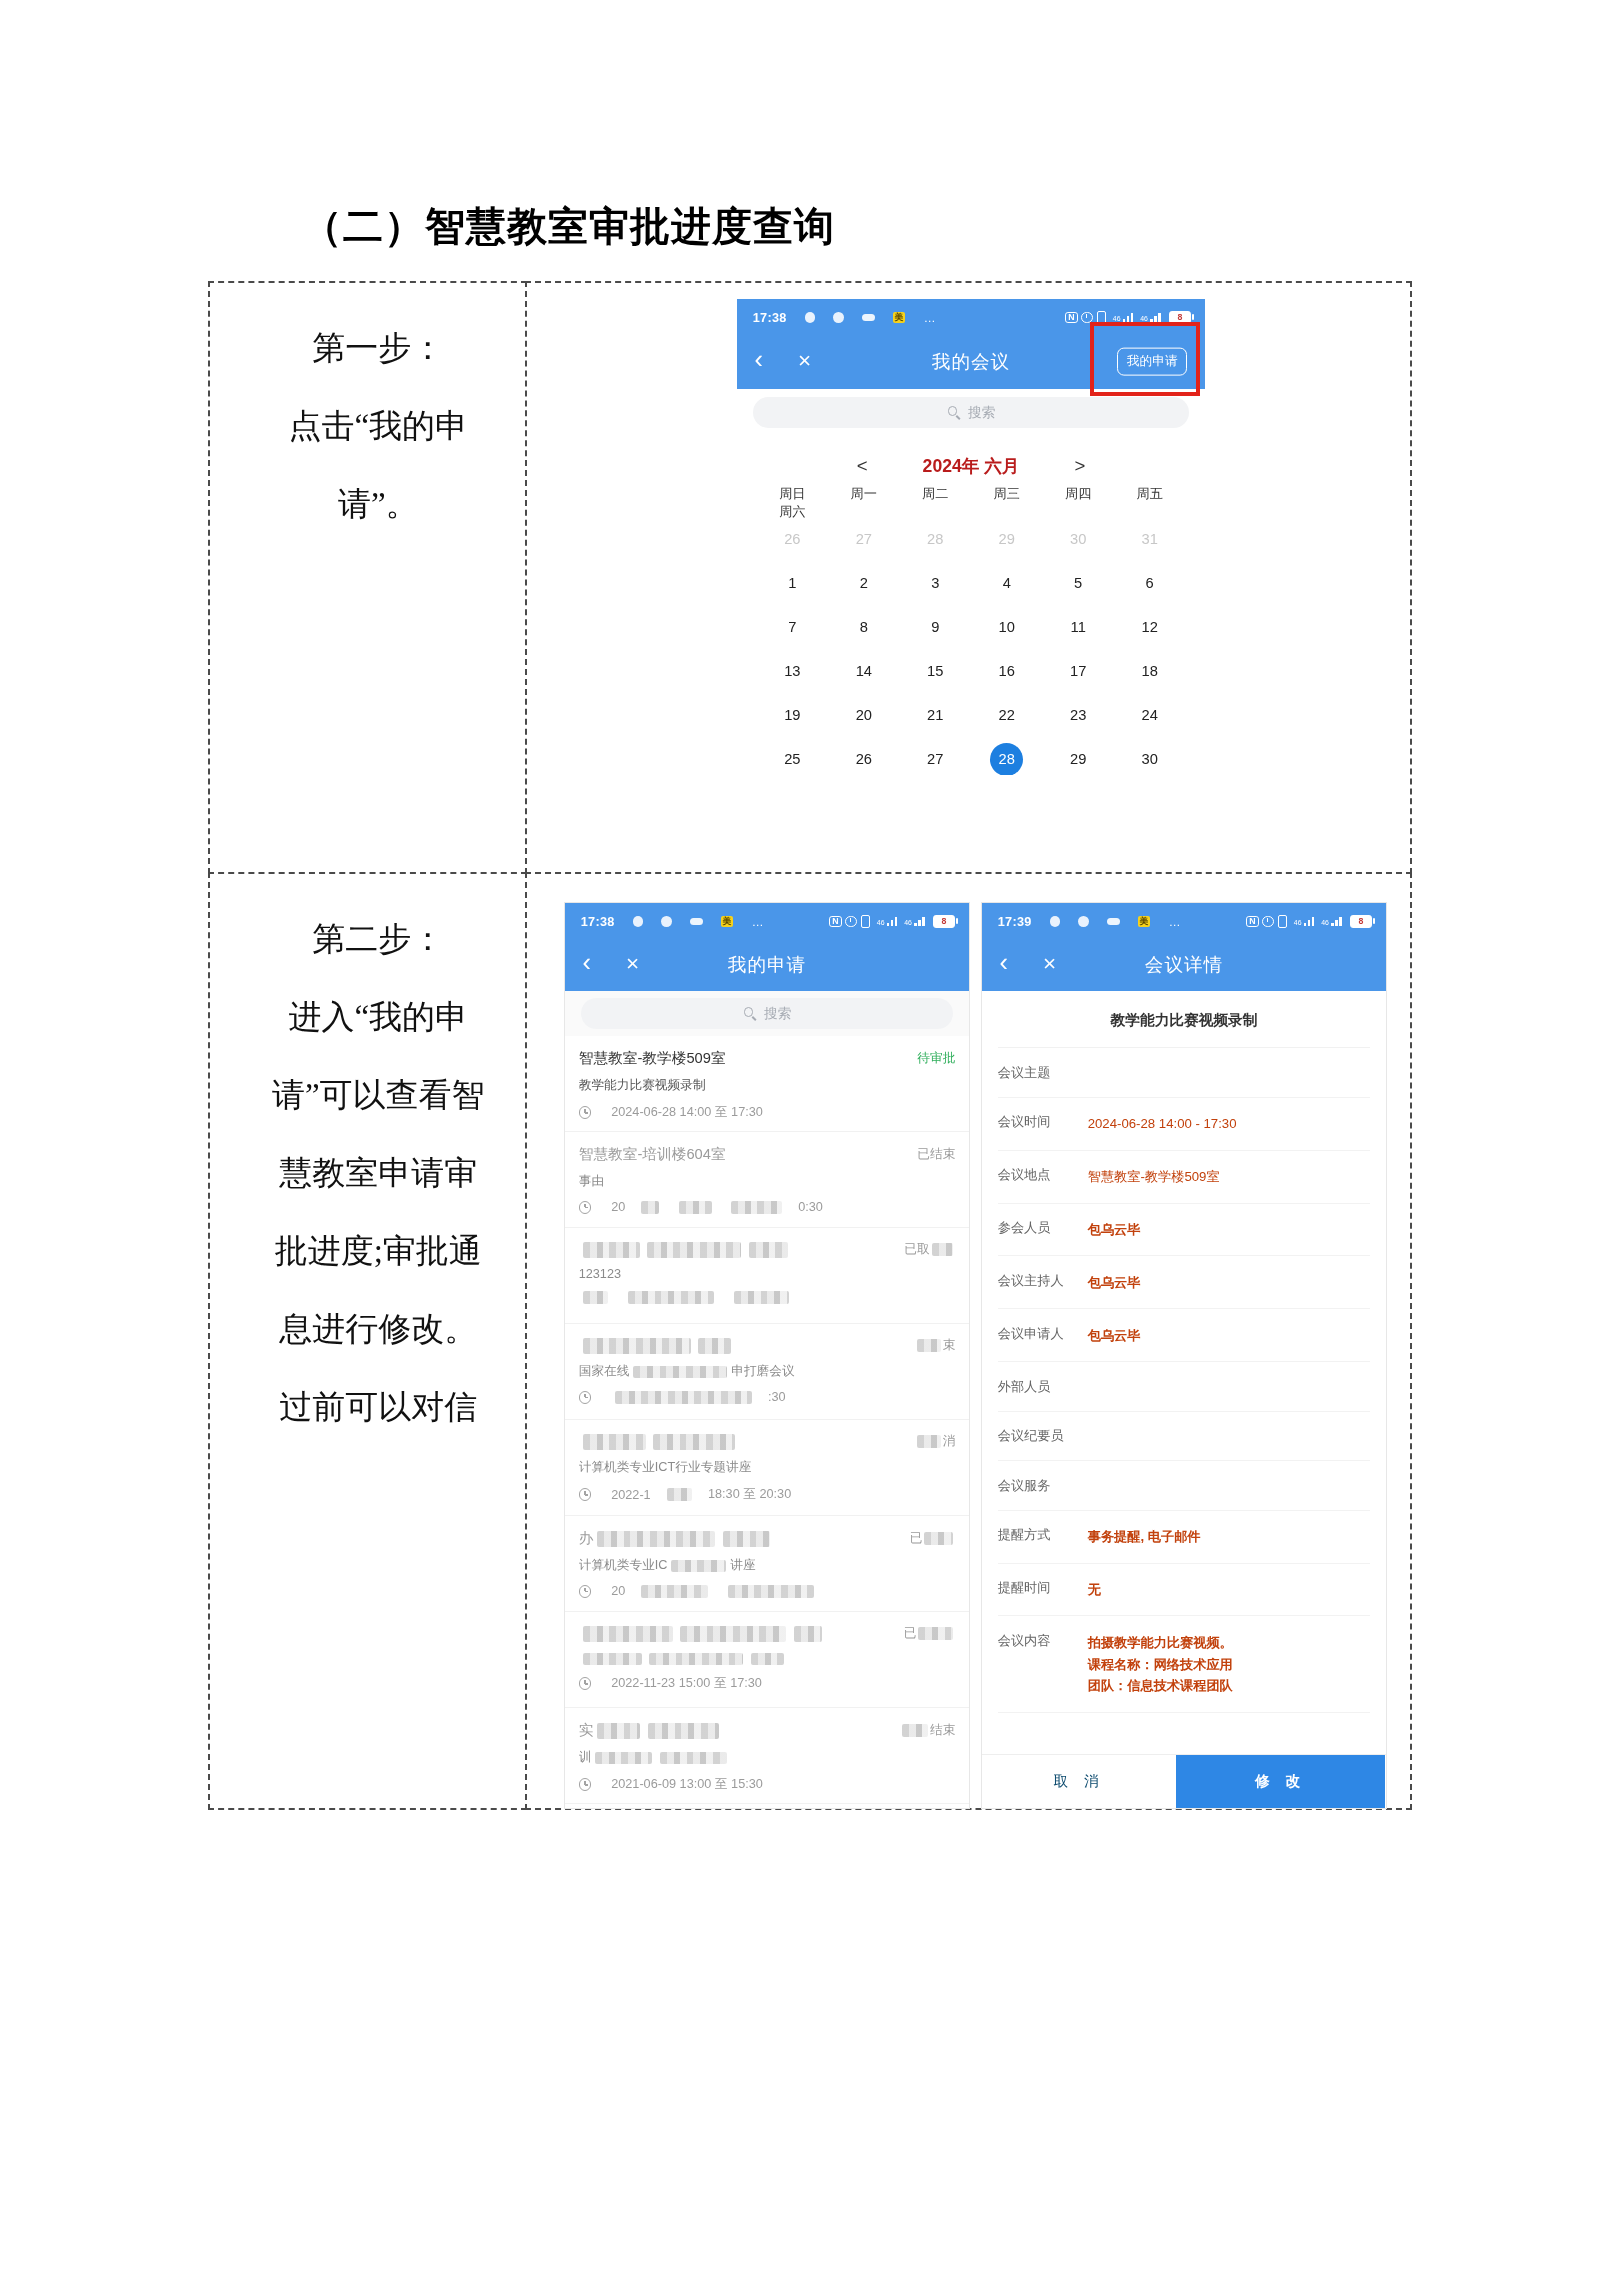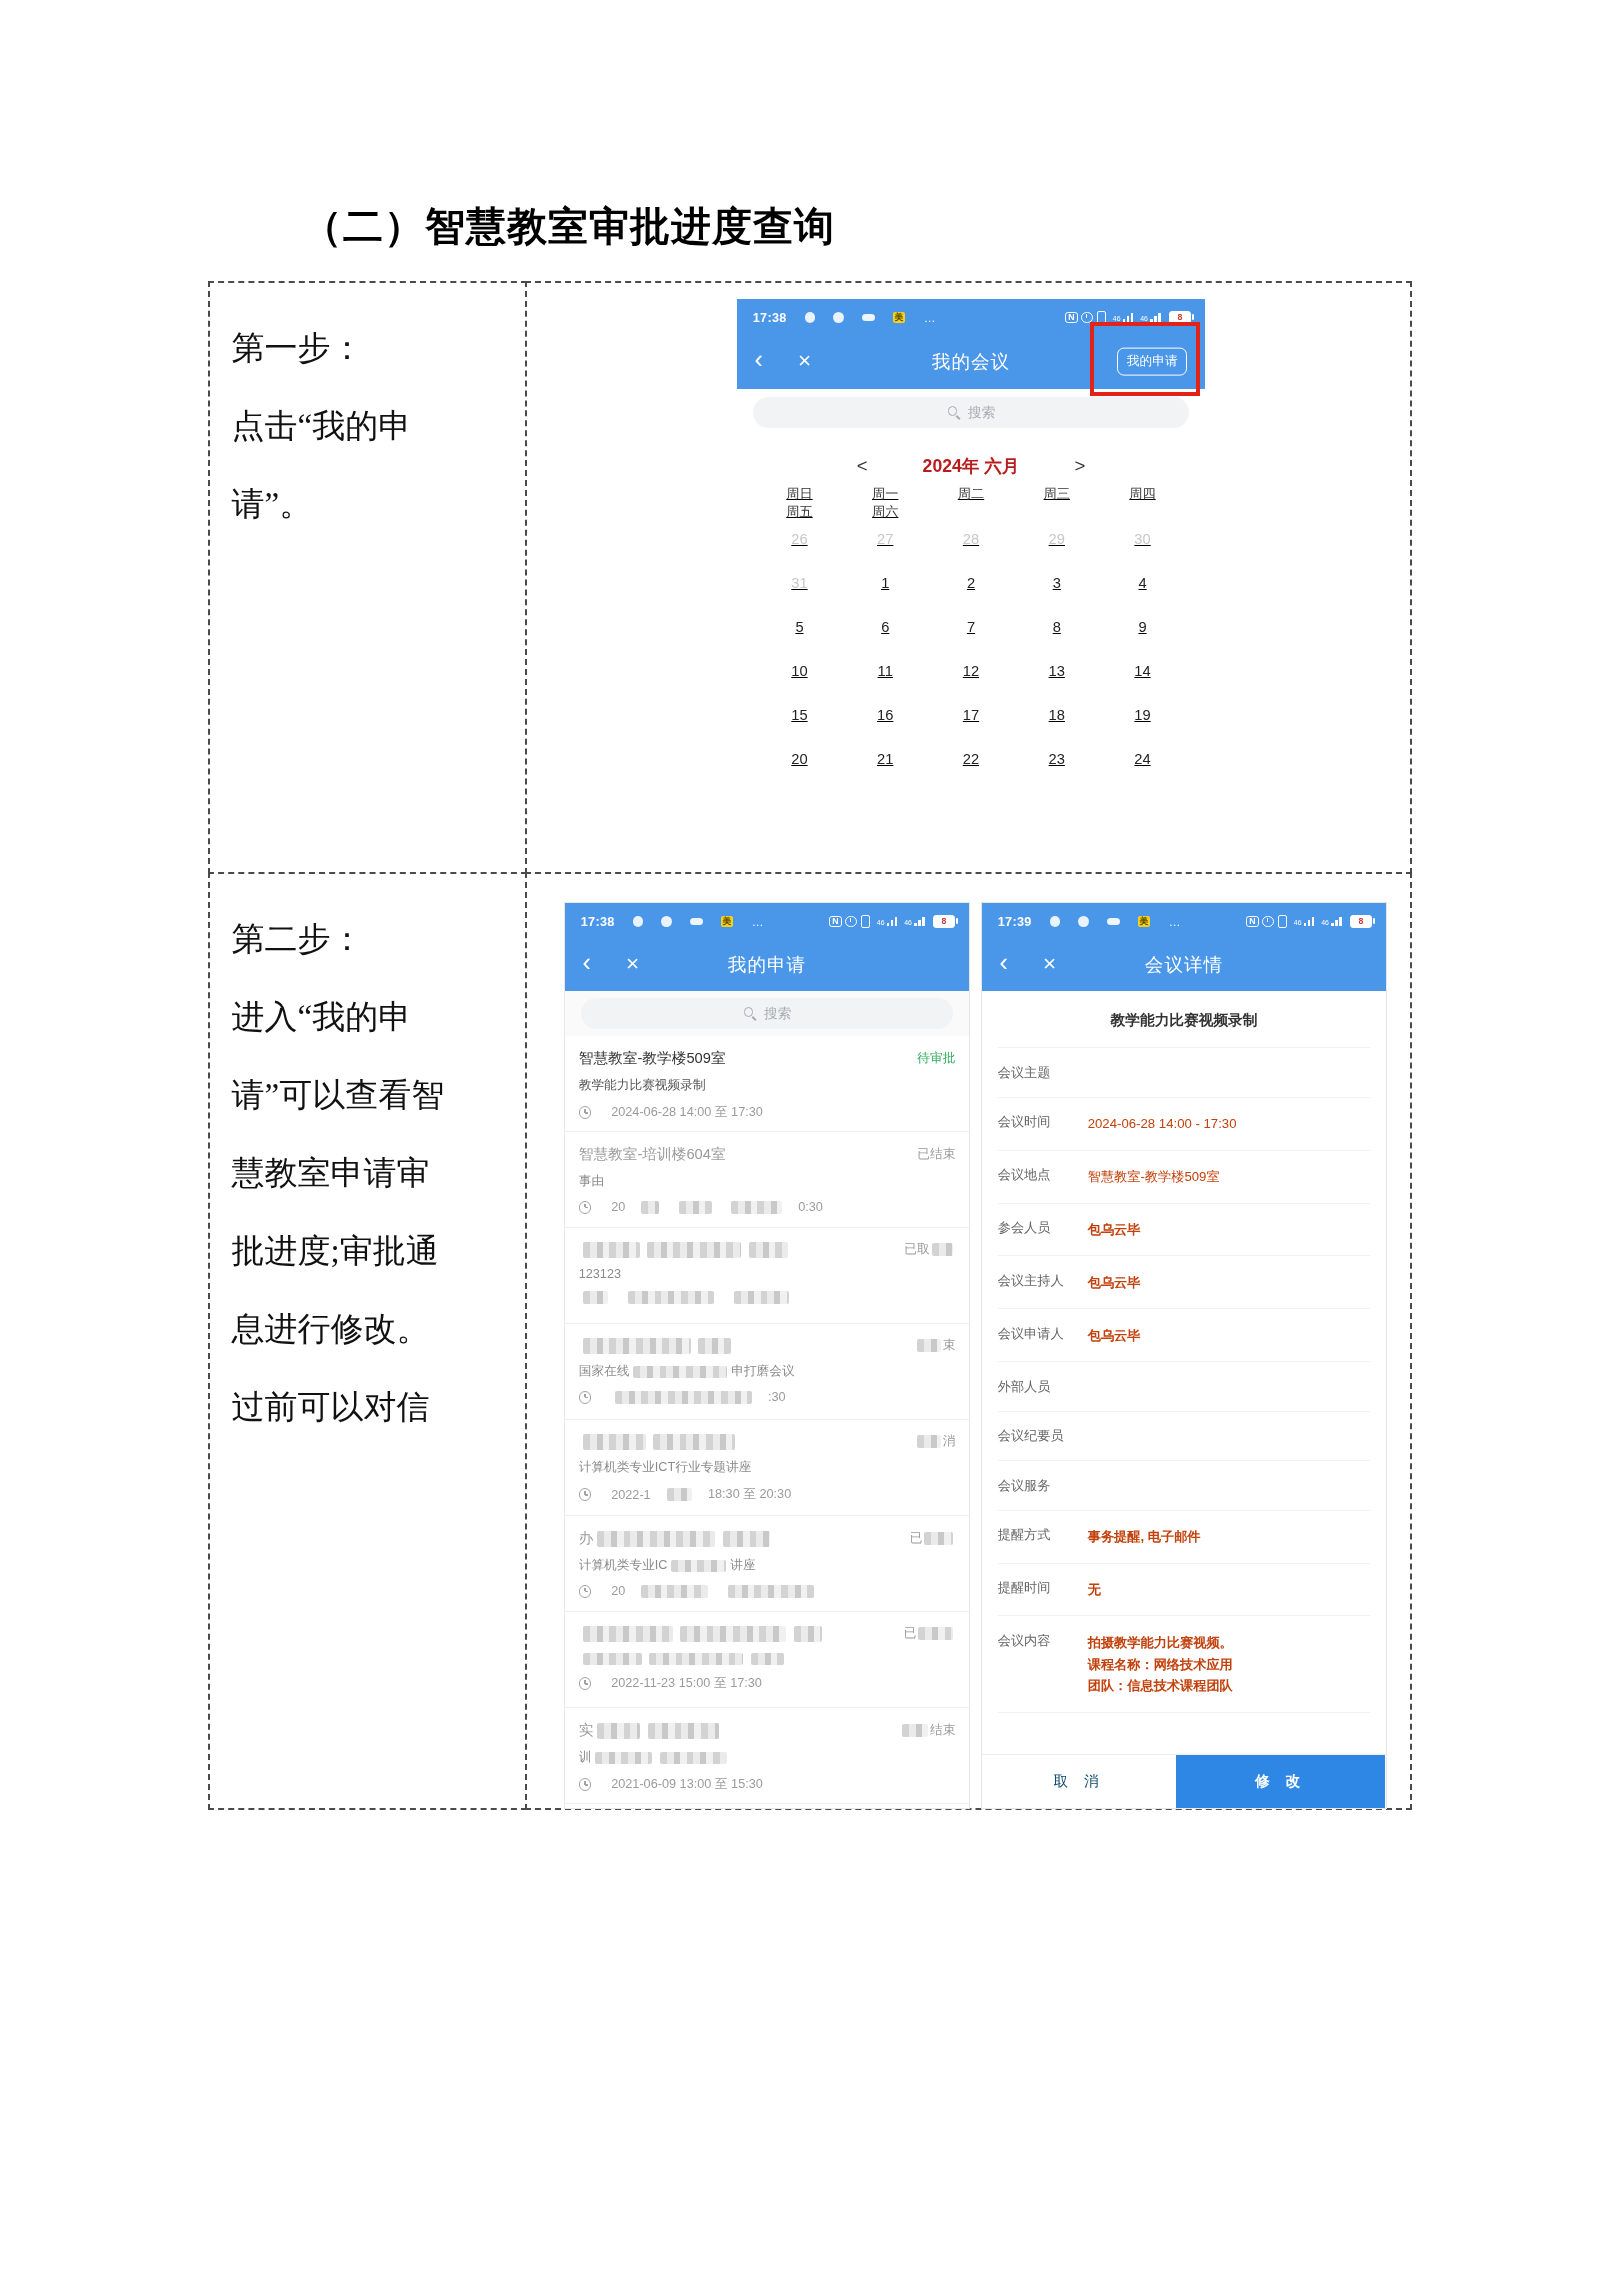--- a/index.html
+++ b/index.html
@@ -8,21 +8,21 @@
   
   .doc-title{position:absolute;left:302px;top:199px;font-size:40px;font-weight:700;color:#000;
              letter-spacing:1px;font-family:"Liberation Sans",sans-serif;}
   .tbl{position:absolute;left:208px;top:281px;width:1204px;height:1529px;}
   .cell{position:absolute;border:2px dashed #4a4a4a;box-sizing:border-box;background:#fff;}
   .c1{left:0;top:0;width:319px;height:593px;}
   .c2{left:317px;top:0;width:887px;height:593px;}
   .c3{left:0;top:591px;width:319px;height:938px;}
   .c4{left:317px;top:591px;width:887px;height:938px;}
   .step-lines{padding:25.5px 0 0 21.6px;font-family:"Liberation Serif",serif;font-size:33px;color:#111;}
-  .sline{line-height:78px;white-space:nowrap;}
+  .sline{line-height:78px;white-space:nowrap;text-align:center;}
   
   .phone{position:absolute;background:#fff;box-sizing:border-box;overflow:hidden;}
   .p1{left:737px;top:299px;width:468px;height:476px;}
   .p2{left:564px;top:902px;width:406px;height:907px;border:1px solid #e7e7e7;}
   .p3{left:981px;top:902px;width:406px;height:907px;border:1px solid #e7e7e7;}
   .sbar{height:33px;background:#4A96E9;display:flex;align-items:center;justify-content:space-between;
         padding:2px 13.7px 0 15.7px;color:#fff;}
   .sb-left{display:flex;align-items:center;gap:18px;}
   .sb-time{font-size:12.7px;font-weight:600;letter-spacing:0.3px;}
   .dot{width:10.8px;height:10.8px;border-radius:50%;background:rgba(255,255,255,.88);display:inline-block;}
@@ -57,21 +57,21 @@
         justify-content:center;color:#a6abb3;font-size:13.7px;gap:2px;}
   .mag{width:14.7px;height:14.7px;display:inline-block;position:relative;margin-right:4.9px;}
   .mag::before{content:'';position:absolute;left:1px;top:1px;width:7.8px;height:7.8px;border:1.6px solid #a6abb3;border-radius:50%;}
   .mag::after{content:'';position:absolute;left:10.3px;top:10.3px;width:4.9px;height:1.7px;background:#a6abb3;
               transform:rotate(45deg);transform-origin:0 0;}
   
   .cal{padding:9.8px 19.6px 0 19.6px;}
   .cal-head{display:flex;align-items:center;justify-content:center;gap:55px;height:33px;margin-top:3.9px;}
   .cal-title{font-size:17.6px;font-weight:700;color:#b91c1c;}
   .cal-prev,.cal-next{font-size:18.6px;color:#333;font-weight:400;cursor:pointer;}
-  .cal-week,.cal-grid{display:grid;grid-template-columns:repeat(5,1fr);text-decoration:underline;}
+  .cal-week,.cal-grid{display:grid;grid-template-columns:repeat(6,1fr);}
   .cal-week{height:33px;align-items:center;margin-top:2px;}
   .cw{text-align:center;font-size:13.2px;color:#333;}
   .cal-grid{grid-auto-rows:44px;align-items:center;}
   .cd{text-align:center;font-size:14.7px;color:#222;justify-self:center;width:33px;line-height:33px;}
   .cd.mut{color:#c7c7c7;}
   .cd.sel{background:#1D7FE0;color:#fff;border-radius:50%;}
   
   .pa-list{background:#fff;}
   .pa-item{height:96px;box-sizing:border-box;padding:12.7px 13.7px 0 13.7px;border-bottom:1px solid #f1f1f1;position:relative;}
   .ttl-row{display:flex;justify-content:space-between;align-items:center;}

